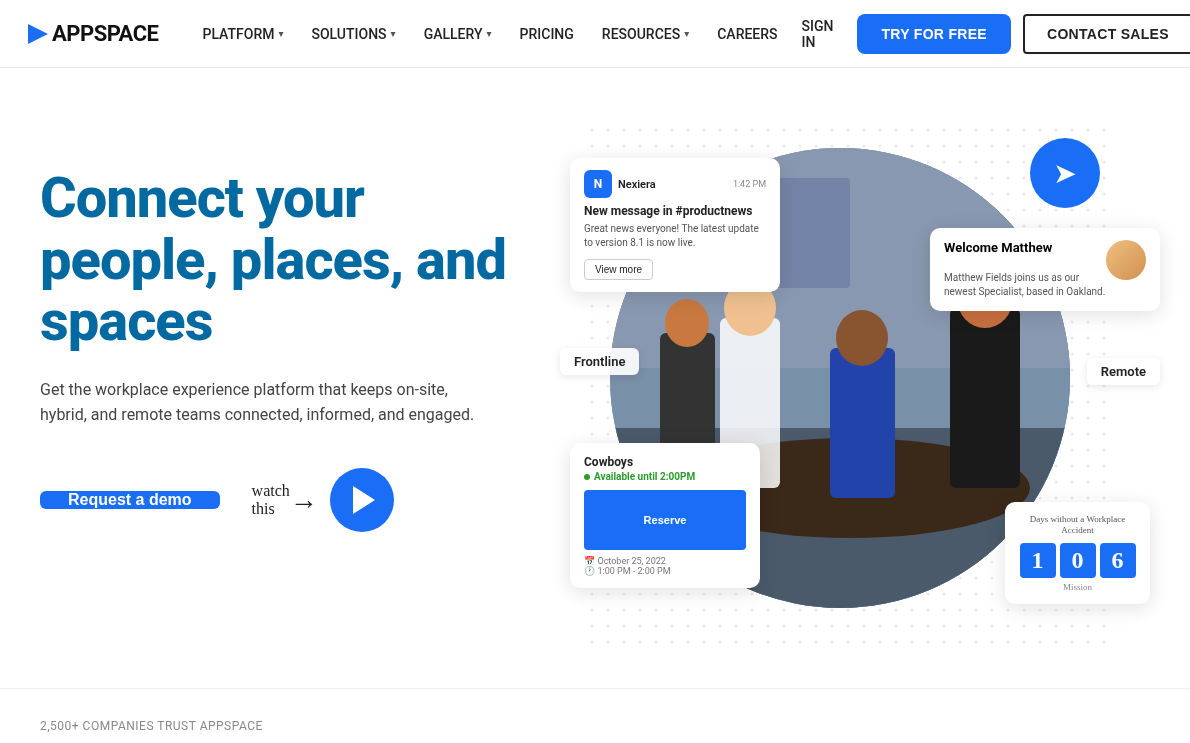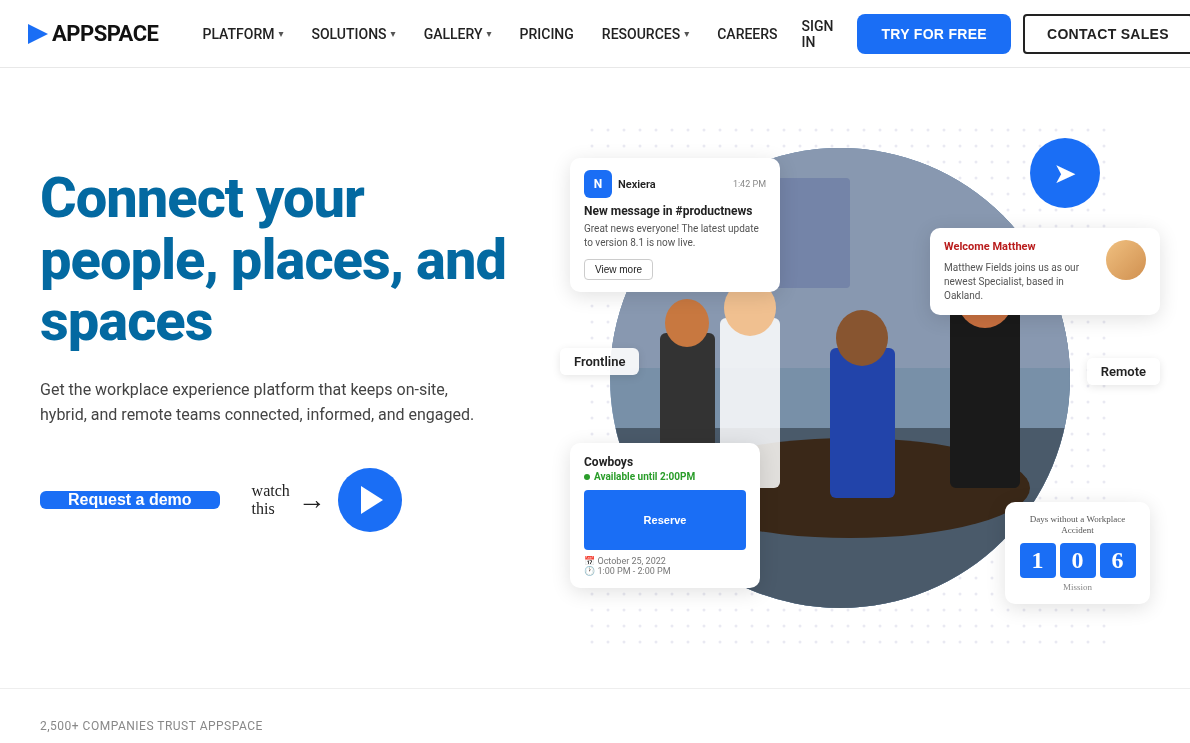--- a/index.html
+++ b/index.html
@@ -265,24 +265,24 @@
       color: #fff;
     }
 
     
     .welcome-card {
       top: 100px;
       right: -10px;
       width: 230px;
     }
     .welcome-title {
-      font-size: 11px;
+      font-size: 13px;
       font-weight: 700;
-      color: #b91c1c;
-      margin-bottom: 8px;
+      color: #000000;
+      margin-bottom: 16px;
     }
     .welcome-body {
       font-size: 10px;
       color: #555;
       line-height: 1.4;
     }
     .welcome-avatar {
       float: right;
       width: 40px;
       height: 40px;
@@ -448,21 +448,21 @@
   </div>
 </nav>
 
 <section class="hero">
   <div class="hero-left">
     <h1 class="hero-title">Connect your people, places, and spaces</h1>
     <p class="hero-subtitle">Get the workplace experience platform that keeps on-site, hybrid, and remote teams connected, informed, and engaged.</p>
     <div class="hero-cta">
       <button class="btn-demo">Request a demo</button>
       <div class="watch-this">
-        <div style="position:relative; display:flex; align-items:center; gap:8px;">
+        <div style="position:relative; display:flex; align-items:center; ">
           <span class="handwritten">watch<br>this</span>
           <span style="font-size:28px; color:#222;">→</span>
         </div>
         <div class="play-btn">
           <div class="play-icon"></div>
         </div>
       </div>
     </div>
   </div>
 

